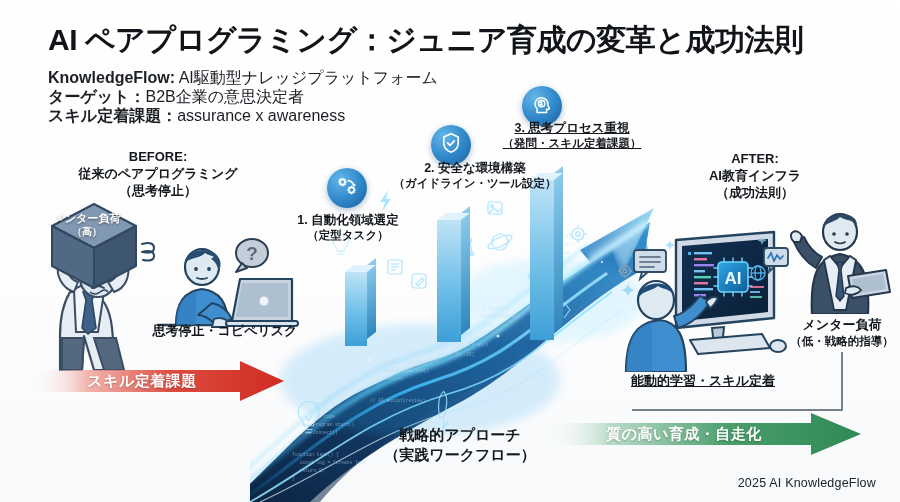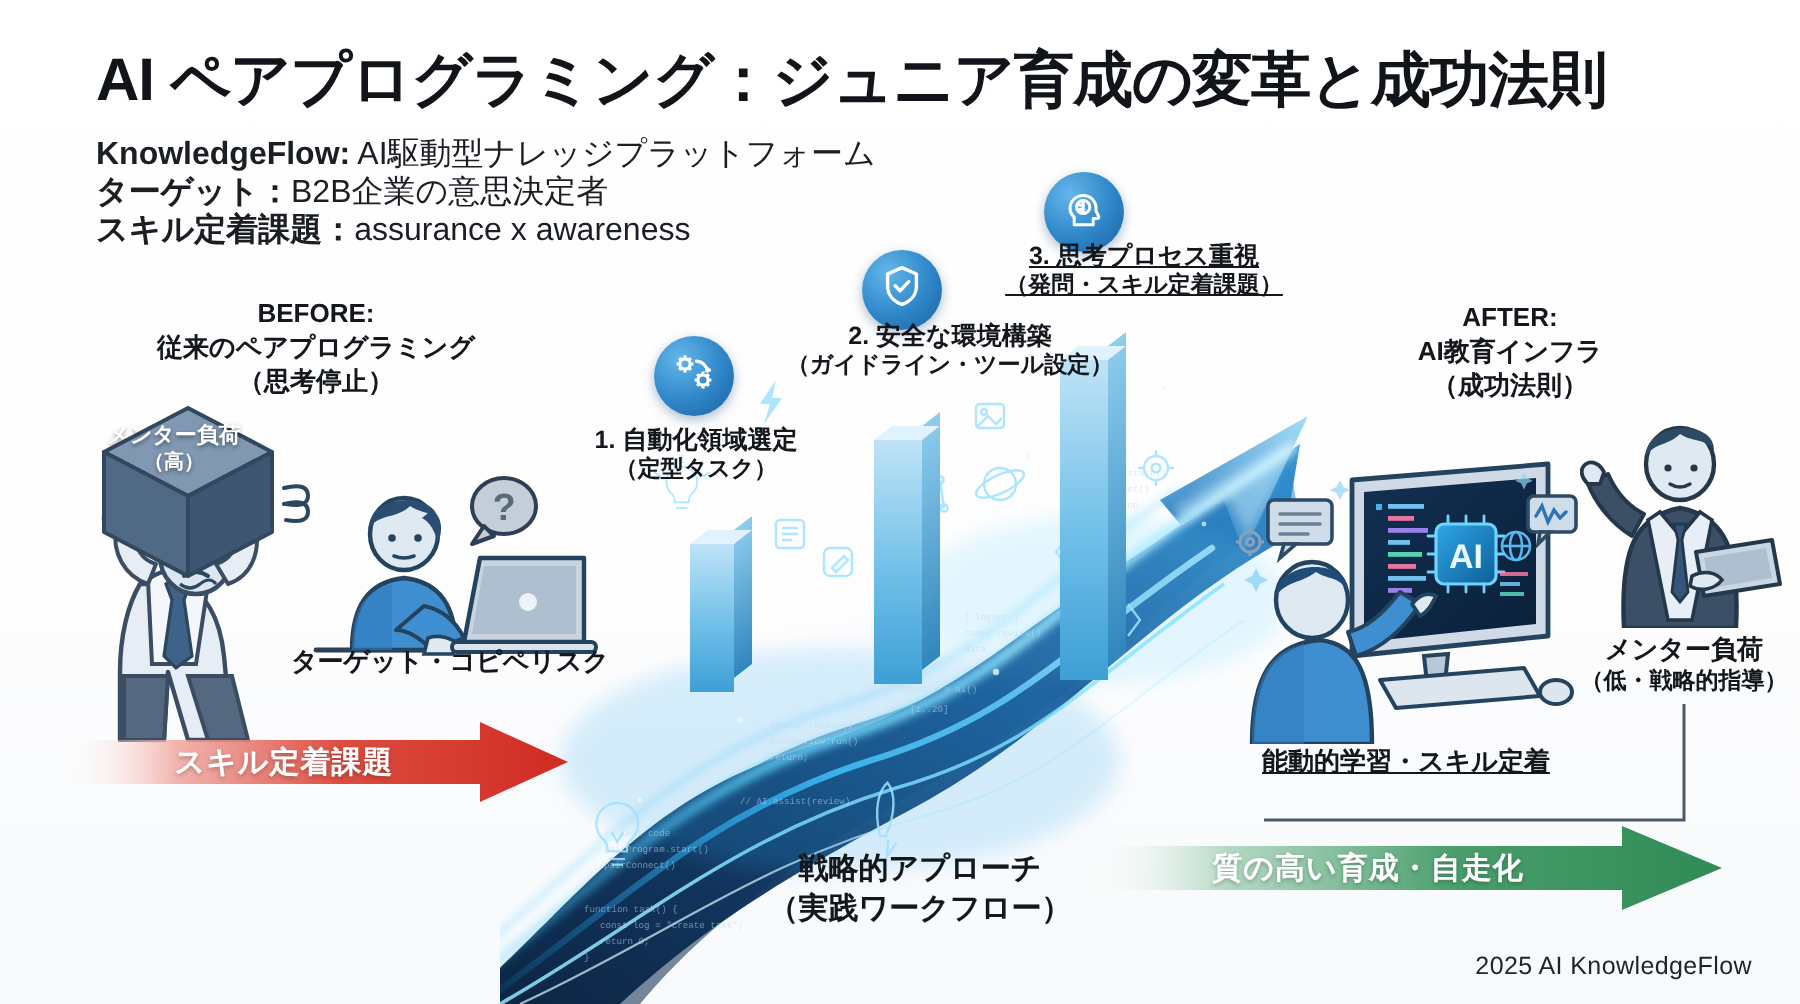--- a/index.html
+++ b/index.html
@@ -419,21 +419,21 @@
       <path d="M 84 92 L 90 58 L 136 58 L 136 92 Z" fill="#aebfd0"></path>
       <circle cx="112" cy="76" r="4.5" fill="#eef3f8"></circle>
       <rect x="74" y="96" width="72" height="5" rx="2.4" fill="#d9e3ec" stroke="#23435f" stroke-width="2"></rect>
 
       <ellipse cx="100" cy="28" rx="16" ry="14" fill="#c3ced9" stroke="#2d3f54" stroke-width="2"></ellipse>
       <path d="M 90 38 l -6 9 l 11 -4 z" fill="#c3ced9" stroke="#2d3f54" stroke-width="2" stroke-linejoin="round"></path>
       <text x="100" y="35" text-anchor="middle" font-family="'Liberation Sans', sans-serif" font-size="19" font-weight="700" fill="#5b6a7b">?</text>
     </svg>
   </div>
   <div class="cap" style="left:130px; top:322px; width:190px;">
-    <div class="l1">ターゲット・コピペリスク</div>
+    <div class="l1">思考停止・コピペリスク</div>
   </div>
 
   <div class="cap" style="left:670px; top:150px; width:170px;">
     <div class="l1">AFTER:</div>
     <div class="l2">AI教育インフラ</div>
     <div class="l3">（成功法則）</div>
   </div>
 
   <div class="illus" style="left:612px; top:222px;">
     <svg width="180" height="150" viewBox="0 0 180 150">

